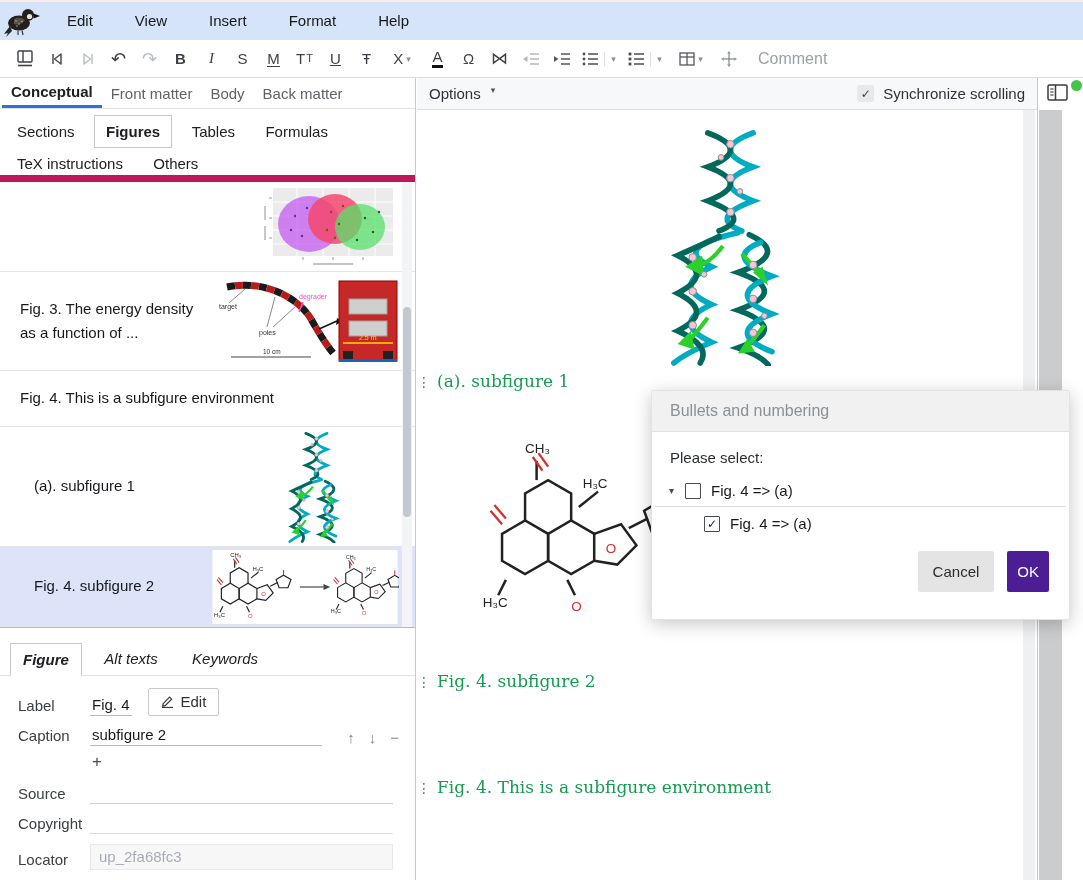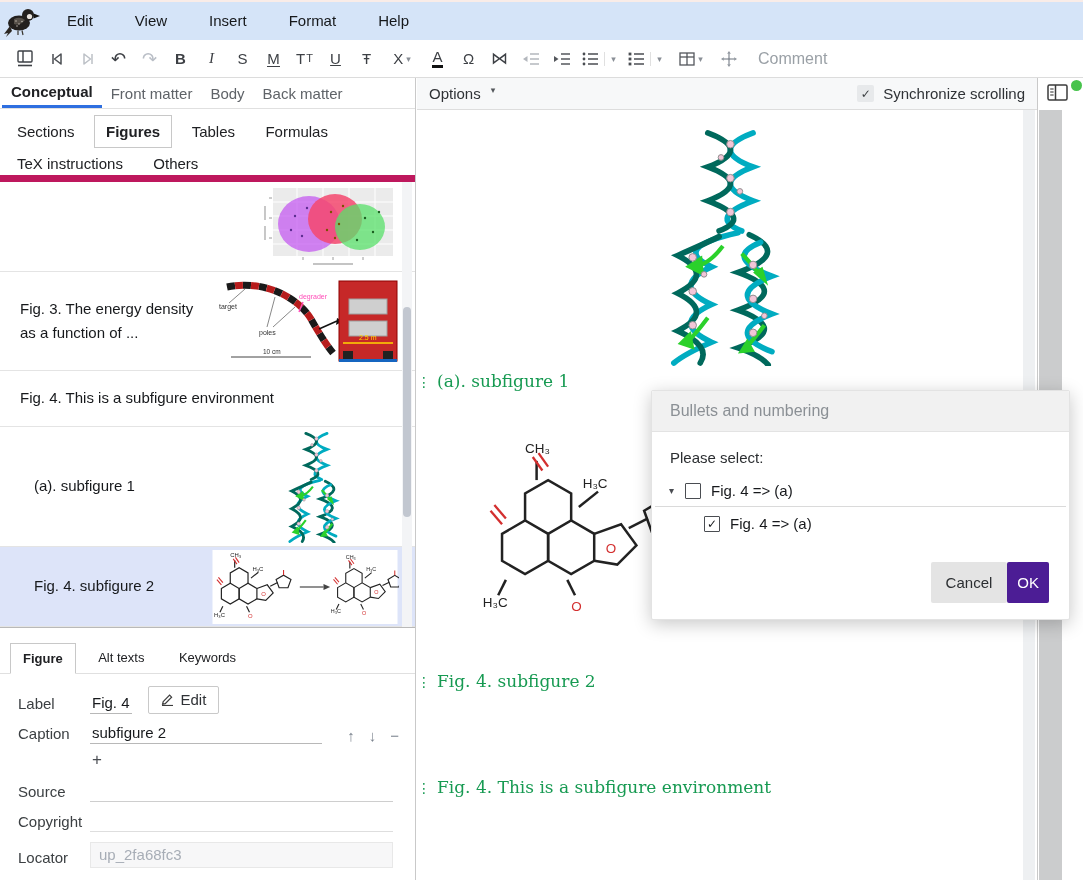--- a/index.html
+++ b/index.html
@@ -54,21 +54,21 @@
   .fig-row.selected { background:#dde4f9; }
   .fig-title { width:192px; font-size:15px; color:#17191c; line-height:1.62; }
   .fig-thumb { margin-left:auto; display:flex; align-items:center; }
   .lscroll { position:absolute; top:104px; right:3px; width:10px; height:445px; background:#f3f4f6; }
   .lscroll-thumb { position:absolute; top:125px; left:1px; width:8px; height:210px;
                    background:#c2c7d0; border-radius:4px; }
 
   
   .detail { position:absolute; top:549px; left:0; right:0; bottom:0; border-top:1px solid #b9b9b9; background:#fff; }
   .dtabs { padding:14px 0 0 10px; border-bottom:1px solid #e0e0e0; }
-  .dtab { display:inline-block; padding:7px 12px; margin-right:6px; font-size:13px; color:#202124; }
+  .dtab { display:inline-block; padding:7px 12px; margin-right:6px; font-size:15px; color:#202124;font-style:italic; }
   .dtab.active { font-weight:700; border:1px solid #c8c8c8; border-bottom:1px solid #fff; position:relative; top:1px; background:#fff; }
   .formbody { padding-top:12px; font-size:15px; }
   .frow { display:flex; align-items:flex-end; padding-left:18px; margin-bottom:10px; }
   .flabel { width:72px; color:#3c4043; padding-bottom:2px; }
   .fval-underline { border-bottom:1px solid #b8b8b8; padding:0 2px 2px; color:#17191c; }
   .label-val { min-width:40px; margin-right:16px; }
   .edit-btn { display:inline-flex; align-items:center; gap:7px; border:1px solid #c9c9c9; border-radius:2px;
               background:#fff; padding:4px 12px 5px; font-size:15px; color:#2f3236; }
   .caption-val { width:232px; }
   .cap-tools { margin-left:auto; margin-right:16px; display:flex; gap:14px; color:#7d8590; font-size:15px; }
@@ -100,21 +100,21 @@
   .dlg-head { height:41px; background:#f1f1f1; border-bottom:1px solid #e3e3e3; color:#8b9095;
               font-size:16px; display:flex; align-items:center; padding-left:18px;
               border-radius:2px 2px 0 0; }
   .dlg-prompt { margin:17px 0 0 18px; font-size:15px; color:#2b2e31; }
   .tree-row { display:flex; align-items:center; margin:16px 0 0 17px; font-size:15px; color:#17191c; }
   .tree-row .tcaret { font-size:10px; color:#4a4d52; width:16px; }
   .cbx { width:16px; height:16px; border:1.6px solid #4a4d52; border-radius:1px; display:flex;
          align-items:center; justify-content:center; font-size:12px; color:#17191c; margin-right:10px; }
   .tree-divider { border-bottom:1px solid #dadada; margin:7px 3px 0; }
   .tree-row.lvl1 { margin-left:52px; margin-top:8px; }
-  .dlg-footer { position:absolute; right:20px; bottom:16px; display:flex; }
+  .dlg-footer { position:absolute; right:20px; bottom:27px; display:flex; gap:13px; }
   .btn { border:none; font-family:inherit; font-size:15px; padding:6px 15px; border-radius:2px; cursor:pointer; }
   .btn-cancel { background:#e4e4e4; color:#2b2e31; }
   .btn-ok { background:#4c1d95; color:#fff; padding:12px 10px; }
 
   
   .rail-btn { position:relative; width:30px; height:26px; margin:5px auto 0 8px; }
   .dot { position:absolute; top:-3px; right:-6px; width:11px; height:11px; border-radius:50%; background:#47c34c; }
   .rail-strip { position:absolute; top:32px; left:1px; width:23px; bottom:0; background:#cbcccd; }
 
   svg { display:block; }

